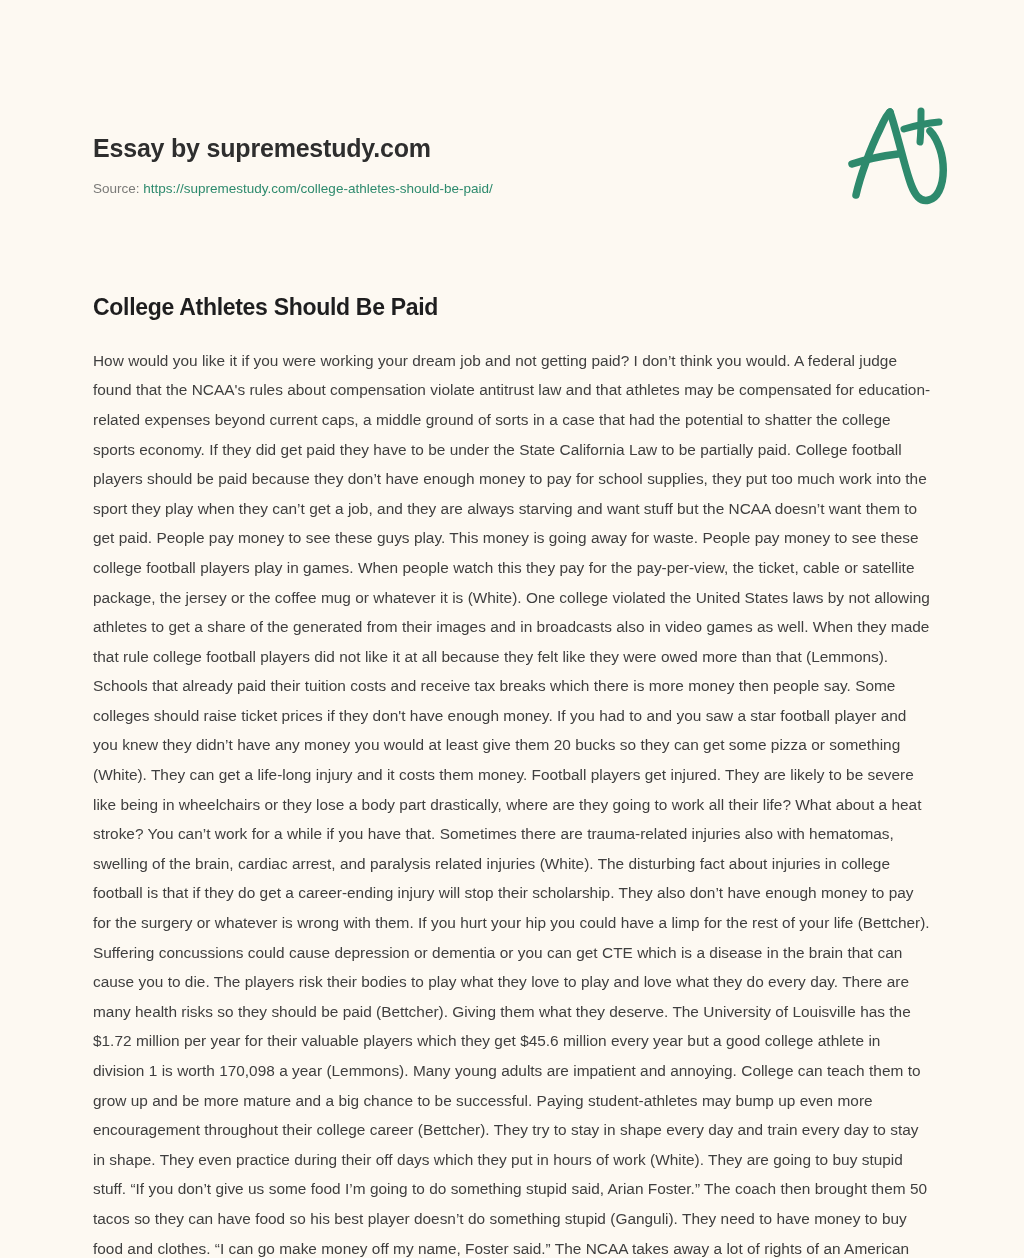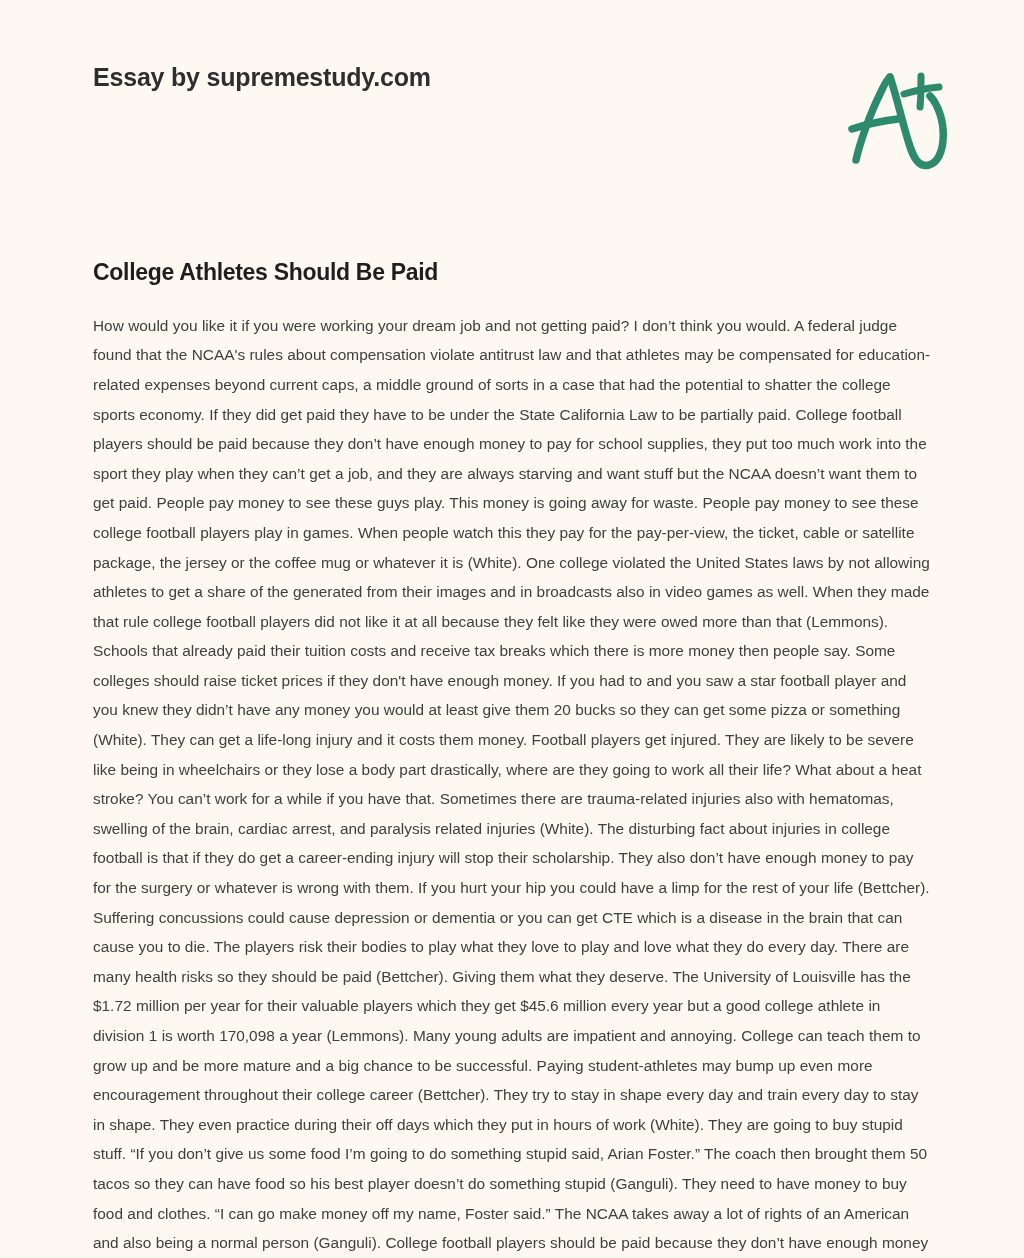--- a/index.html
+++ b/index.html
@@ -20,23 +20,24 @@
     position: relative;
     width: 1024px;
     min-height: 1258px;
     box-sizing: border-box;
     padding: 0;
   }
 
   
   .header {
     position: relative;
-    padding: 62px 64px 0 93px;
+    padding: 98px 64px 0 93px;
     box-sizing: border-box;
     min-height: 200px;
+    margin-top: 35px;
   }
 
   .site-byline {
     font-size: 25px;
     font-weight: bold;
     color: #2e2e2e;
     letter-spacing: -0.2px;
     line-height: 1.2;
     margin: 0;
   }
@@ -103,20 +104,24 @@
 </style>
 </head>
 <body>
 
 <div class="page">
 
   <div class="header">
 
     <div class="site-byline">Essay by supremestudy.com</div>
 
+    <div class="source-line">
+      <span class="source-label">Source:</span>
+      <a class="source-url" href="#">https://supremestudy.com/college-athletes-should-be-paid/</a>
+    </div>
 
     <div class="logo">
       <svg viewBox="0 0 120 110" xmlns="http://www.w3.org/2000/svg" fill="none" stroke="#2e8a6d" stroke-linecap="round" stroke-linejoin="round">
 
         <path d="M14 96 C 18 78, 28 50, 38 30 C 42 21, 45 15, 48 13" stroke-width="7.5"></path>
 
         <path d="M48 13 C 52 24, 58 48, 63 66 C 67 80, 70 92, 76 98
                  C 82 104, 92 102, 97 92 C 103 80, 102 62, 98 50
                  C 95 41, 91 35, 88 32" stroke-width="7.5"></path>
 

